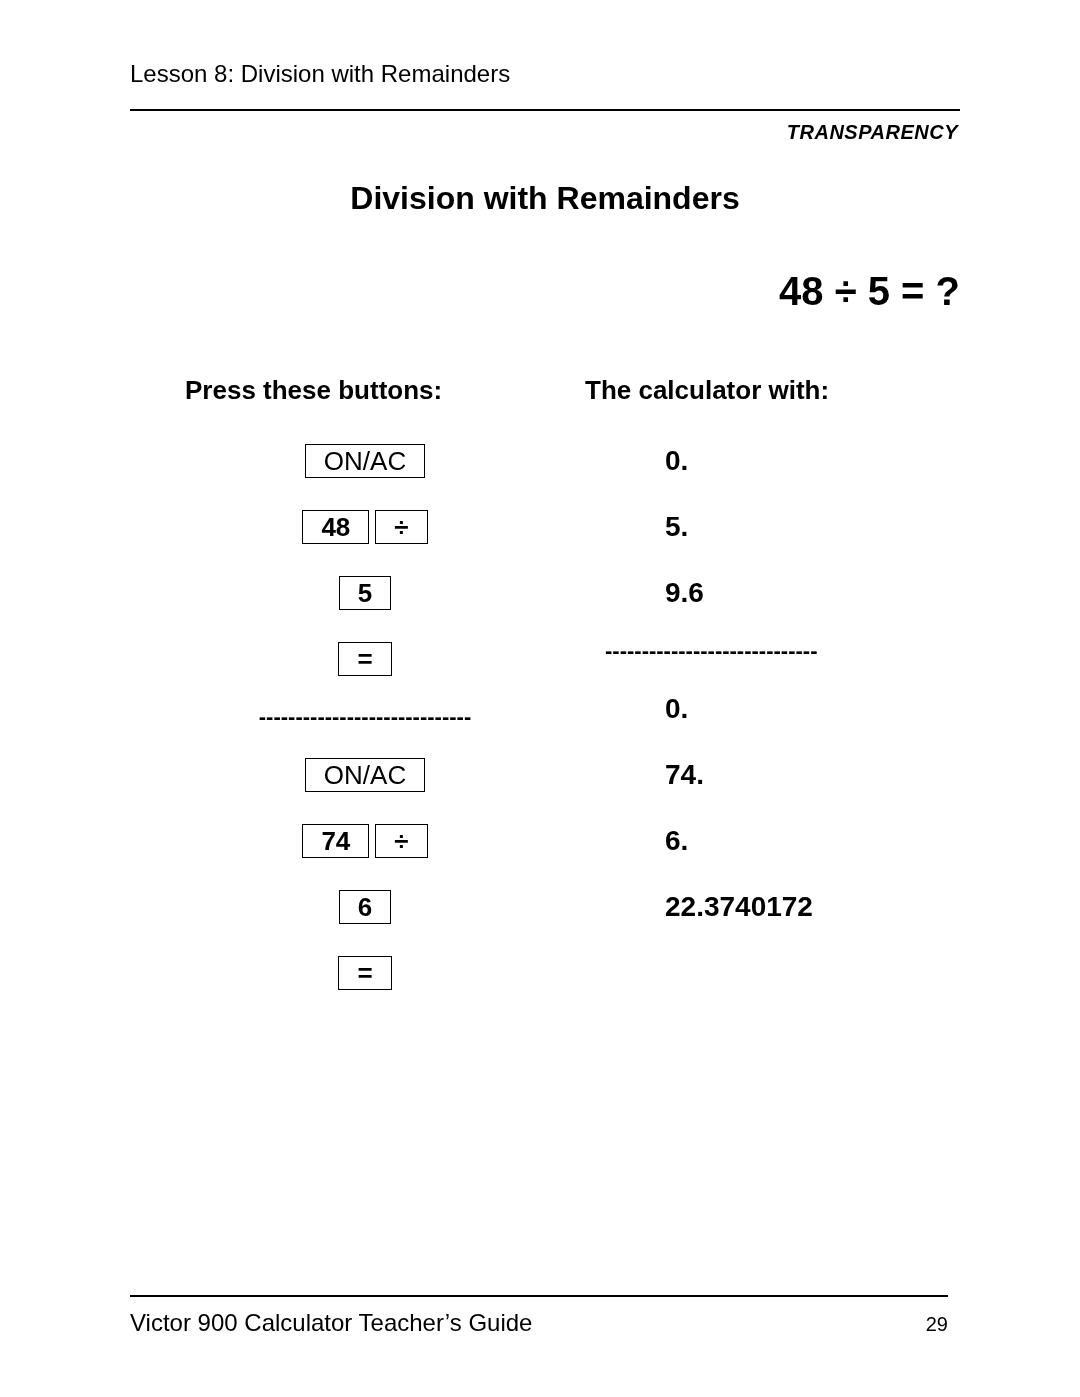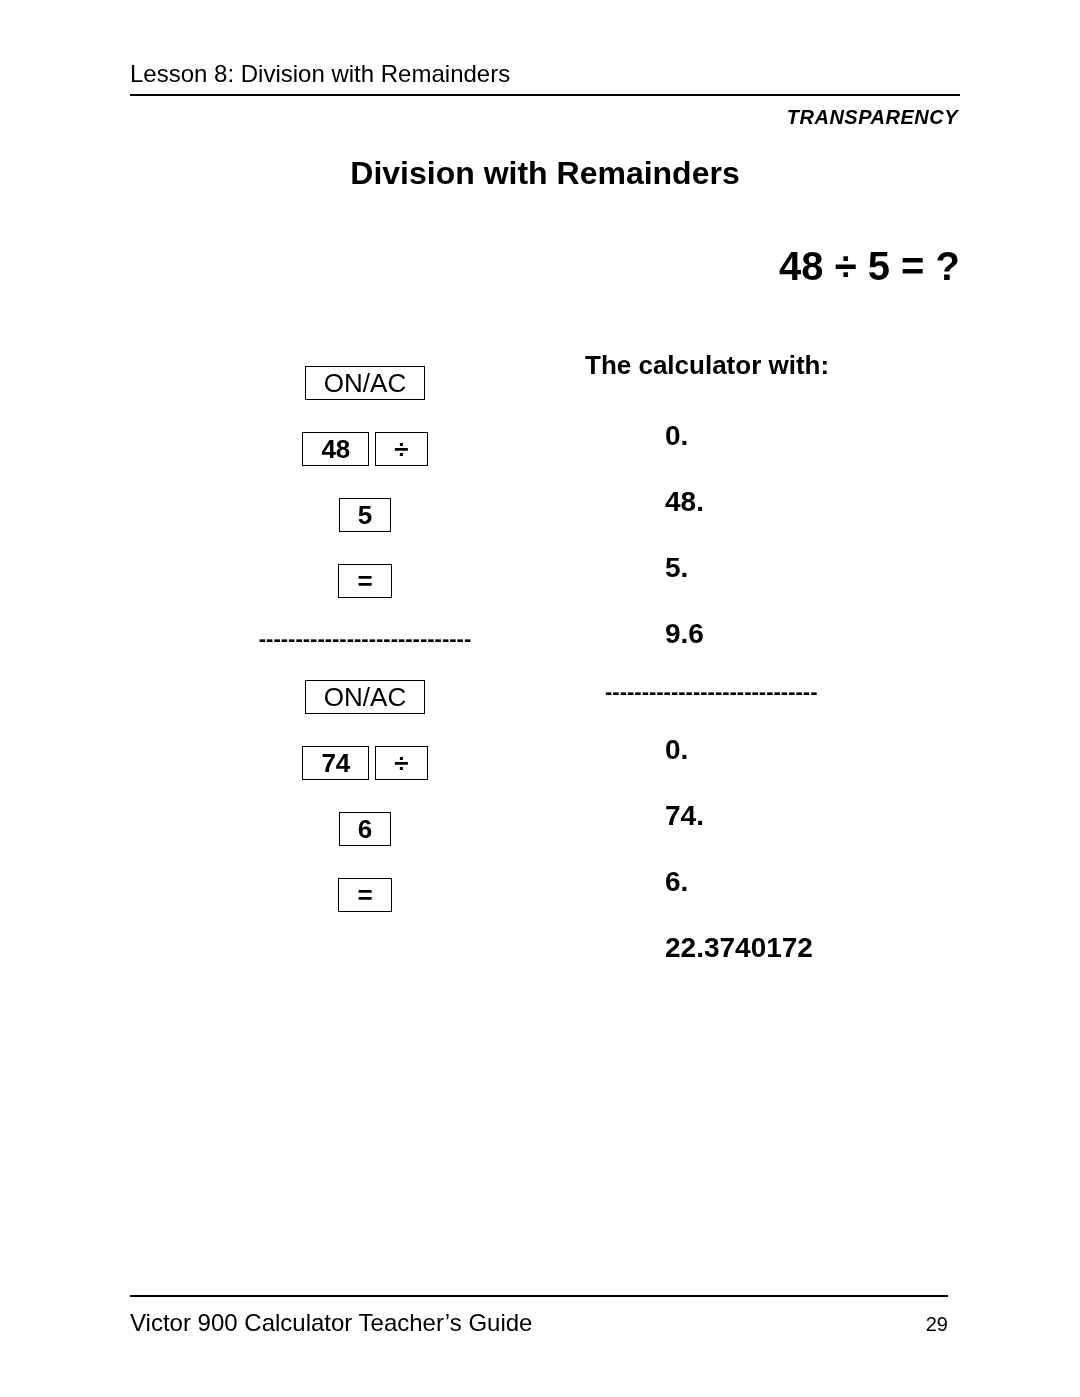--- a/index.html
+++ b/index.html
@@ -14,31 +14,31 @@
       box-sizing: border-box;
     }
     .page {
       padding: 60px 120px 0 130px;
       position: relative;
       height: 100%;
       box-sizing: border-box;
     }
     .lesson-header {
       font-size: 24px;
-      padding-bottom: 6px;
+      padding-bottom: 21px;
       border-bottom: 2px solid #000;
       margin-bottom: 10px;
     }
     .transparency {
       text-align: right;
       font-style: italic;
       font-weight: bold;
       font-size: 20px;
       letter-spacing: 0.5px;
-      margin-bottom: 26px;
+      margin-bottom: 36px;
       margin-right: 2px;
     }
     .page-title {
       text-align: center;
       font-weight: bold;
       font-size: 32px;
       margin-bottom: 50px;
     }
     .problems {
       text-align: right;
@@ -129,20 +129,21 @@
   <div class="transparency">TRANSPARENCY</div>
   <div class="page-title">Division with Remainders</div>
 
   <div class="problems">
     <div>48 ÷ 5 = ?</div>
   </div>
 
   <div class="columns">
 
     <div class="col left">
+      <div class="col-header">Press these buttons:</div>
 
       <div class="step-row">
         <span class="keycap">ON/AC</span>
       </div>
       <div class="step-row">
         <span class="keycap bold">48</span>
         <span class="keycap bold">÷</span>
       </div>
       <div class="step-row">
         <span class="keycap bold">5</span>
@@ -166,23 +167,20 @@
       <div class="step-row">
         <span class="keycap bold">=</span>
       </div>
     </div>
 
     <div class="col right">
       <div class="col-header">The calculator with:</div>
 
       <div class="step-row">
           <span>0.</span>
-        </div>
-      <div class="step-row">
-          <span>48.</span>
         </div>
       <div class="step-row">
           <span>5.</span>
         </div>
       <div class="step-row">
           <span>9.6</span>
         </div>
 
       <div class="sep-row">-----------------------------</div>
 

